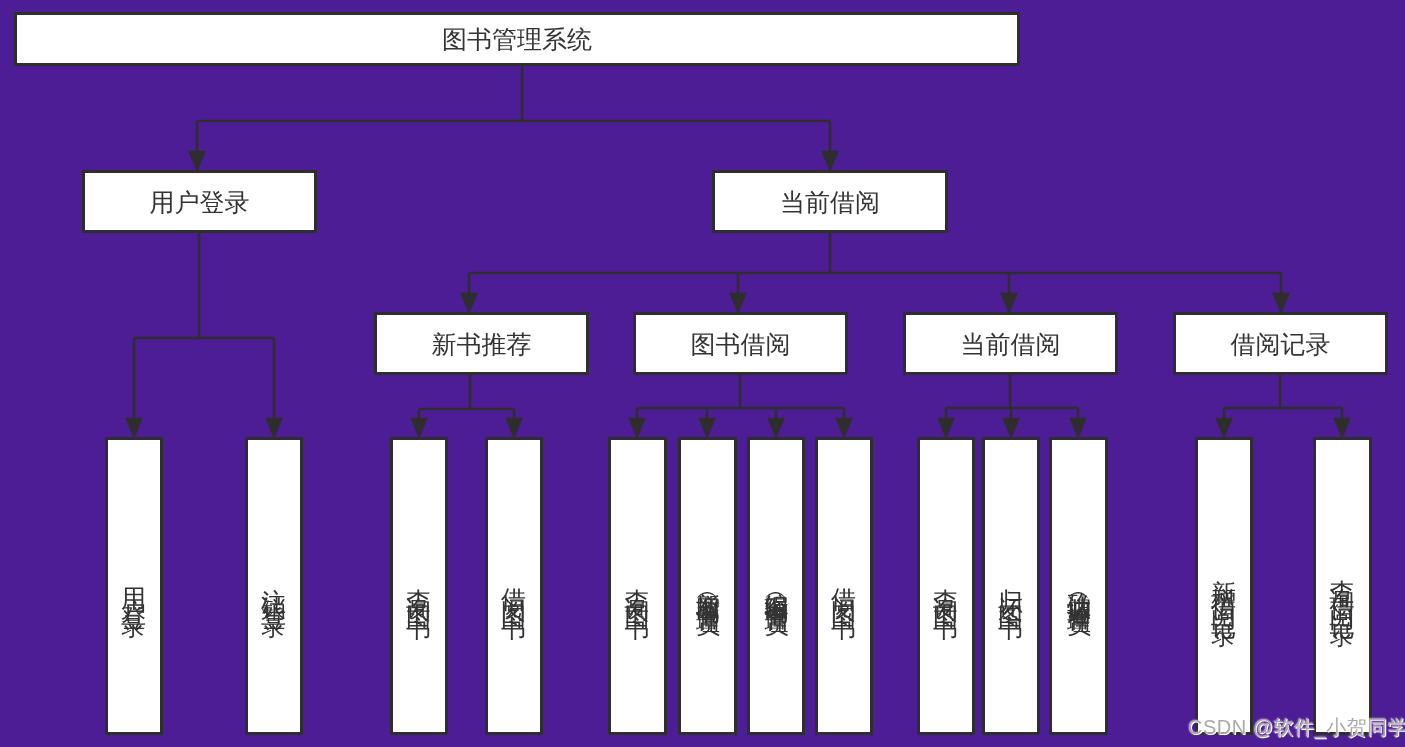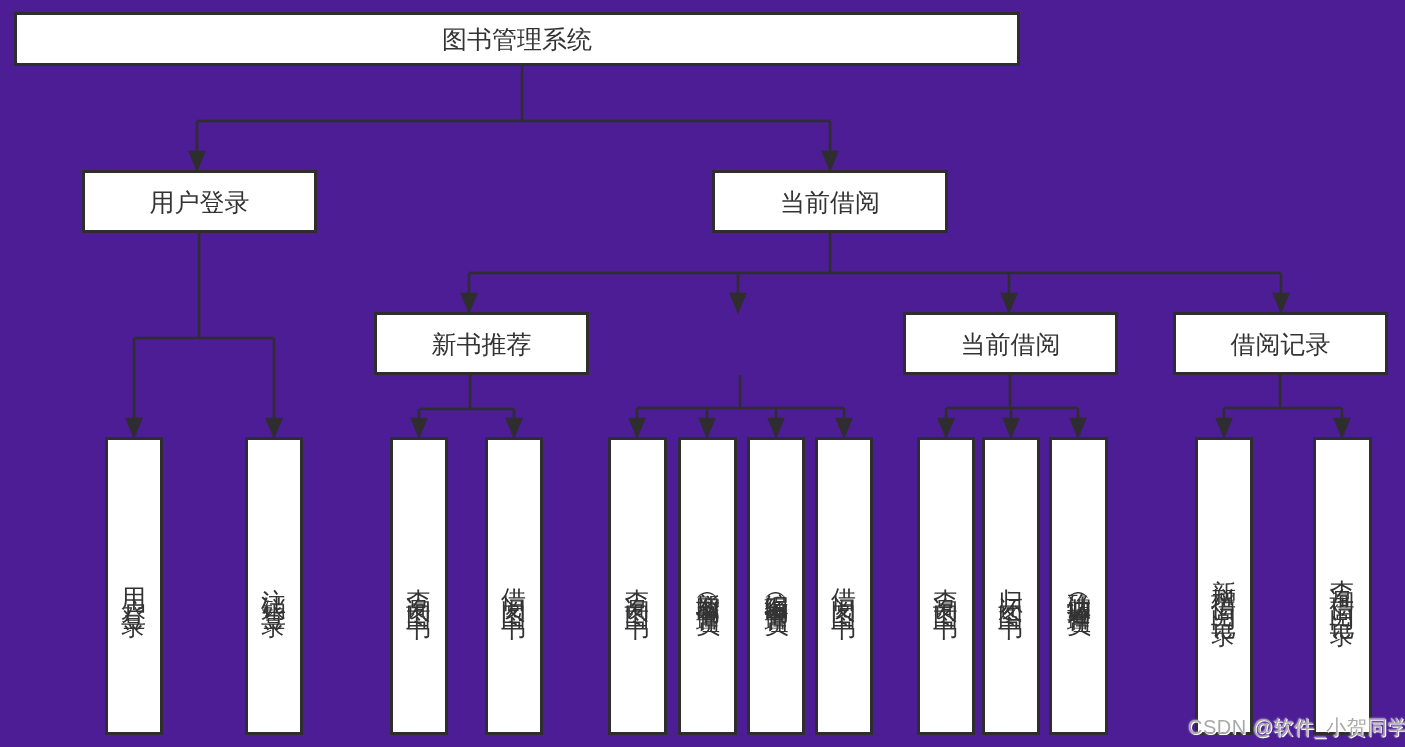--- a/index.html
+++ b/index.html
@@ -129,20 +129,23 @@
   <div class="node" style="left:82px; top:170px; width:235px; height:63px;">
     <span class="label">用户登录</span>
   </div>
   <div class="node" style="left:712px; top:170px; width:236px; height:63px;">
     <span class="label">当前借阅</span>
   </div>
 
   <div class="node" style="left:363px; top:312px; width:215px; height:63px;margin-left:11px;">
     <span class="label">新书推荐</span>
   </div>
+  <div class="node" style="left:633px; top:312px; width:215px; height:63px;">
+    <span class="label">图书借阅</span>
+  </div>
   <div class="node" style="left:903px; top:312px; width:215px; height:63px;">
     <span class="label">当前借阅</span>
   </div>
   <div class="node" style="left:1173px; top:312px; width:215px; height:63px;">
     <span class="label">借阅记录</span>
   </div>
 
   <div class="node vert" style="left:105px; top:437px; width:58px; height:298px;">
     <span class="label">用户登录</span>
   </div>

